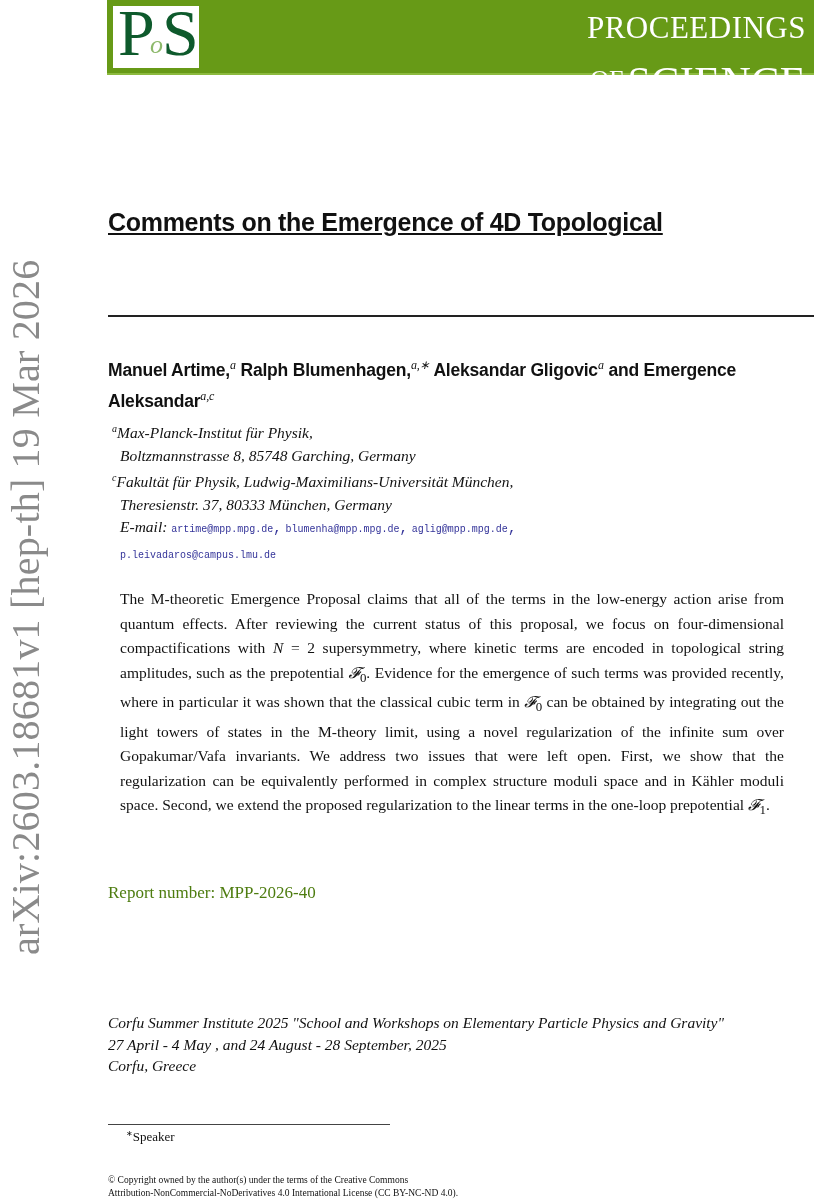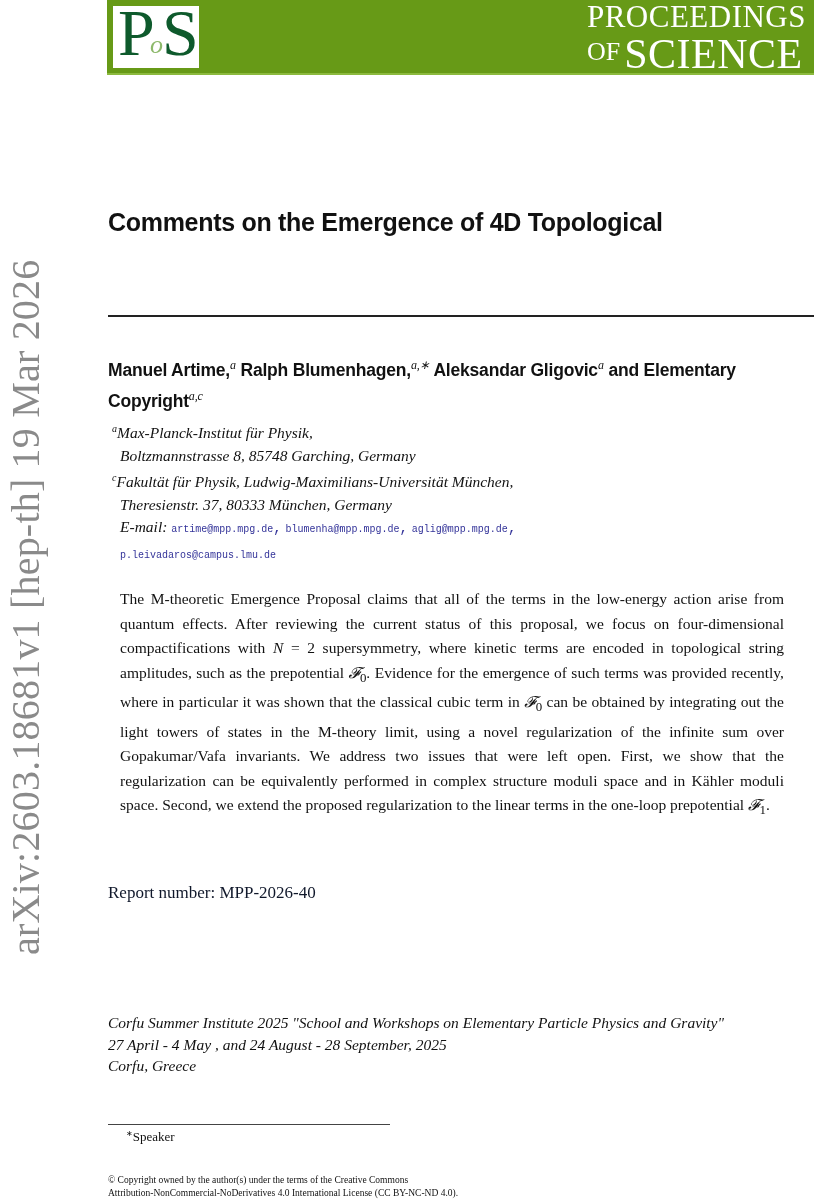--- a/index.html
+++ b/index.html
@@ -3,45 +3,45 @@
   <meta charset="utf-8">
   <style>
     html, body { margin: 0; padding: 0; background: #ffffff; }
     body { width: 814px; height: 1200px; position: relative; overflow: hidden; font-family: "Liberation Serif", serif; color: #111; }
 
     .banner { position: absolute; left: 107px; top: 0; width: 707px; height: 73px; background: #679a17; border-bottom: 2px solid #8cba3e; }
     .logo-box { position: absolute; left: 6px; top: 6px; width: 86px; height: 62px; background: #ffffff; }
     .logo-P { position: absolute; left: 5px; top: -6px; font-family: "Liberation Serif", serif; font-size: 66px; color: #0e5a2c; line-height: 1; }
     .logo-o { position: absolute; left: 37px; top: 26px; font-family: "Liberation Serif", serif; font-style: italic; font-size: 26px; color: #8db96b; line-height: 1; }
     .logo-S { position: absolute; left: 49px; top: -6px; font-family: "Liberation Serif", serif; font-size: 66px; color: #0e5a2c; line-height: 1; }
-    .pos-name { position: absolute; right: 8px; top: 1px; text-align: left; color: #ffffff; font-family: "Liberation Serif", serif; line-height: 1; }
+    .pos-name { position: absolute; right: 8px; top: 12px; text-align: right; color: #ffffff; font-family: "Liberation Serif", serif; line-height: 1; }
     .pos-line1 { font-size: 31px; letter-spacing: 0.5px; display: block; }
-    .pos-line2 { display: block; margin-top: 1px; }
+    .pos-line2 { display: block; margin-top: 18px; }
     .pos-of { font-size: 26px; vertical-align: 8px; margin-right: 4px; }
     .pos-science { font-size: 42px; letter-spacing: 0.5px; }
 
     .arxiv-stamp { position: absolute; left: 2px; top: 955px; transform-origin: 0 0; transform: rotate(-90deg); white-space: nowrap; font-family: "Liberation Serif", serif; font-size: 40px; color: #8a8a8a; letter-spacing: 0.2px; width: 620px; }
 
-    .title { position: absolute; left: 108px; top: 200px; width: 680px; font-family: "Liberation Sans", sans-serif; font-weight: bold; font-size: 25px; line-height: 44px; color: #111; letter-spacing: -0.3px; }
+    .title { position: absolute; left: 108px; top: 200px; width: 680px; font-family: "Liberation Sans", sans-serif; font-weight: bold; font-size: 25px; line-height: 44px; color: #111; letter-spacing: -0.3px; text-decoration: underline; }
     .title-rule { position: absolute; left: 108px; top: 315px; width: 706px; height: 2px; background: #222; }
 
     .authors { position: absolute; left: 108px; top: 352px; width: 700px; font-family: "Liberation Sans", sans-serif; font-weight: bold; font-size: 17.5px; line-height: 26px; color: #111; letter-spacing: -0.2px; }
     .authors sup { font-family: "Liberation Serif", serif; font-style: italic; font-weight: normal; font-size: 12px; }
 
     .affils { position: absolute; left: 112px; top: 418px; width: 700px; font-family: "Liberation Serif", serif; font-style: italic; font-size: 15.5px; line-height: 22.5px; color: #111; }
     .affils .line { display: block; white-space: nowrap; }
     .affils .indent { padding-left: 8px; }
     .affils sup { font-size: 10px; }
     .email { font-family: "Liberation Mono", monospace; font-style: normal; font-size: 10px; color: #333399; }
     .email-sep { font-style: normal; font-family: "Liberation Mono", monospace; font-size: 14px; color: #333399; }
 
     .abstract { position: absolute; left: 120px; top: 587px; width: 664px; font-family: Liberation Serif, serif; font-size: 15.5px; line-height: 24.5px; color: #111; text-align: justify; }
     .abstract .math { font-style: italic; }
 
-    .report { position: absolute; left: 108px; top: 883px; font-family: "Liberation Serif", serif; font-size: 17px; color: #0f172a; }
+    .report { position: absolute; left: 108px; top: 883px; font-family: "Liberation Serif", serif; font-size: 17px; color: #4d7c0f; }
 
     .conf { position: absolute; left: 108px; top: 1012px; width: 700px; font-family: "Liberation Serif", serif; font-style: italic; font-size: 15.5px; line-height: 21.5px; color: #111; }
     .conf .line { display: block; white-space: nowrap; }
 
     .fn-rule { position: absolute; left: 108px; top: 1124px; width: 282px; height: 1px; background: #444; }
     .footnote { position: absolute; left: 126px; top: 1129px; font-family: "Liberation Serif", serif; font-size: 13px; color: #111; }
     .footnote sup { font-size: 8px; }
 
     .copyright { position: absolute; left: 108px; top: 1174px; font-family: "Liberation Serif", serif; font-size: 9.5px; line-height: 13px; color: #111; }
     .pos-url { position: absolute; right: 2px; top: 1186px; font-family: "Liberation Mono", monospace; font-size: 12px; color: #333399; margin-top: 24px; }
@@ -67,22 +67,22 @@
 
 <div class="title">
   <div>Comments on the Emergence of 4D Topological</div>
 </div>
 <div class="title-rule"></div>
 
 <div class="authors">
   <span>Manuel Artime,</span><sup>a</sup>
   <span>Ralph Blumenhagen,</span><sup>a,∗</sup>
   <span>Aleksandar Gligovic</span><sup>a</sup>
-  <span>and Elementary</span><br>
-  <span>Copyright</span><sup>a,c</sup>
+  <span>and Emergence</span><br>
+  <span>Aleksandar</span><sup>a,c</sup>
 </div>
 
 <div class="affils">
   <span class="line"><sup>a</sup><span>Max-Planck-Institut für Physik,</span></span>
   <span class="line indent">Boltzmannstrasse 8, 85748 Garching, Germany</span>
   <span class="line"><sup>c</sup><span>Fakultät für Physik, Ludwig-Maximilians-Universität München,</span></span>
   <span class="line indent">Theresienstr. 37, 80333 München, Germany</span>
   <span class="line indent">
     <span>E-mail:</span>
     <span class="email">artime@mpp.mpg.de</span><span class="email-sep">,</span>

